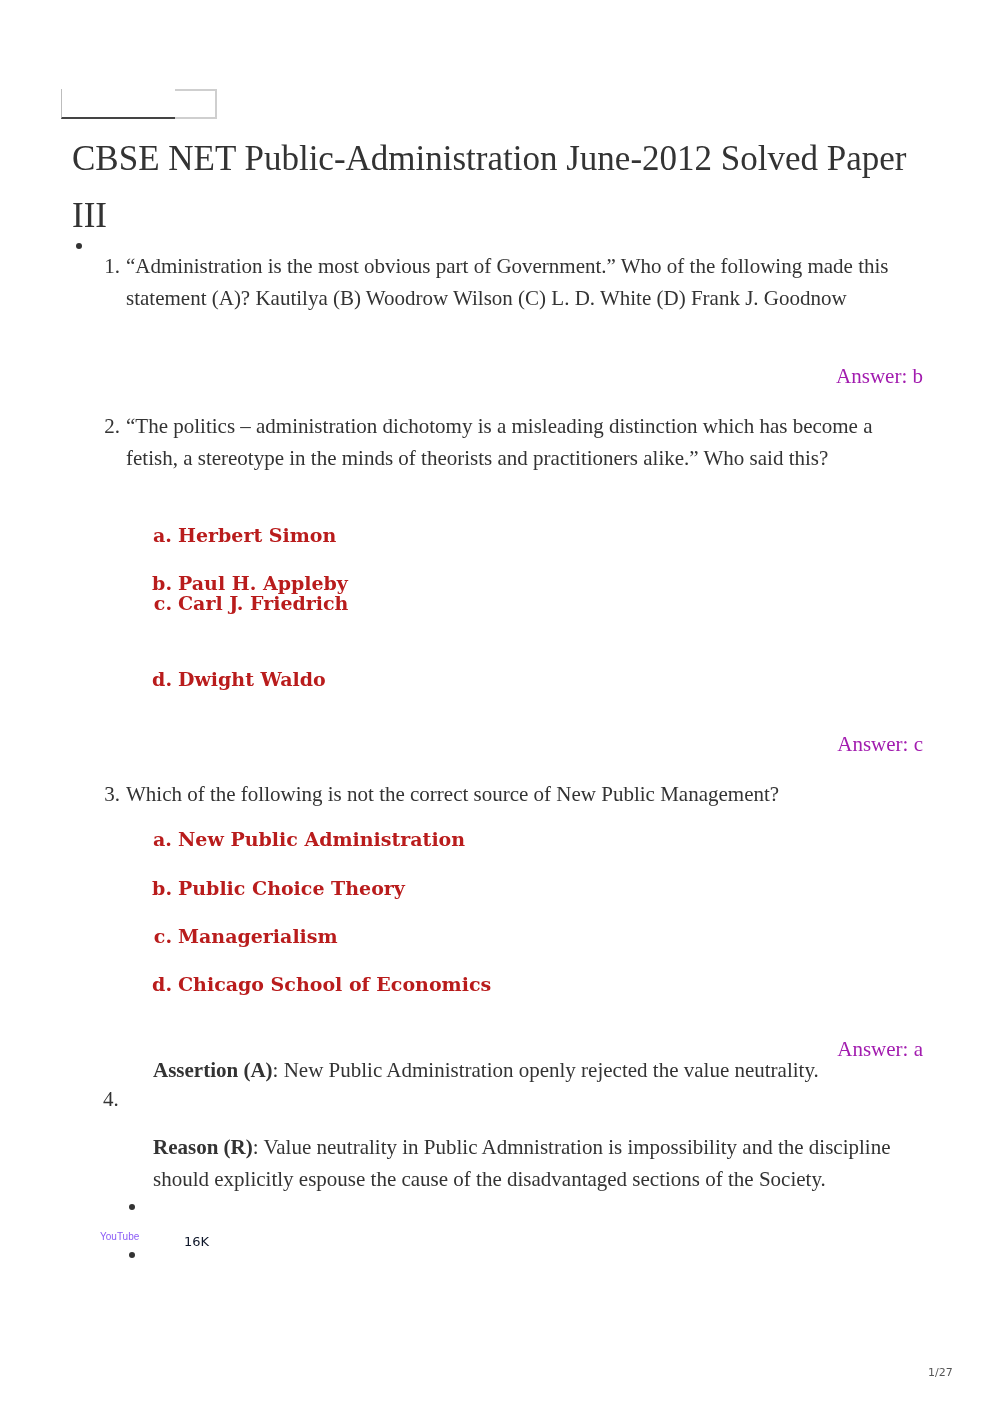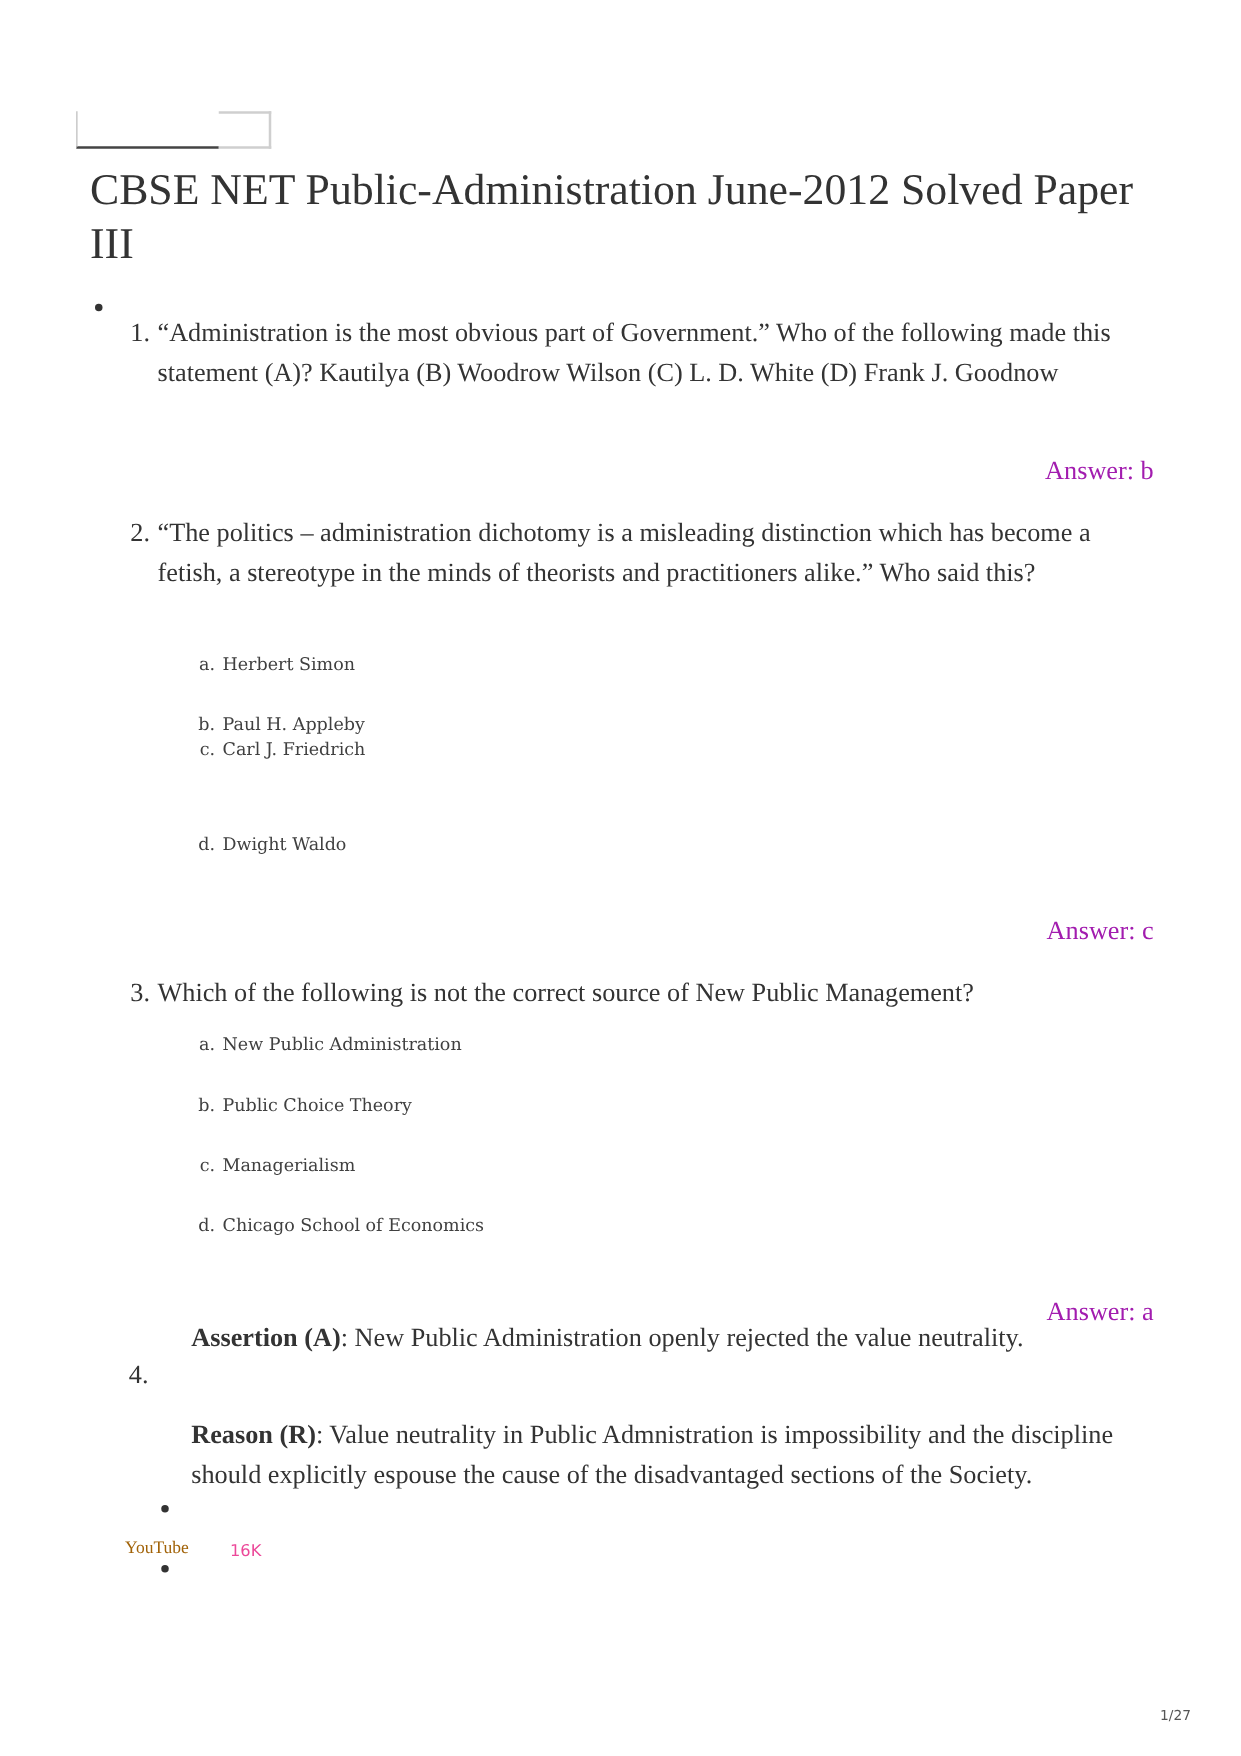--- a/index.html
+++ b/index.html
@@ -5,30 +5,30 @@
   html, body { margin:0; padding:0; background:#ffffff; }
   body { width:993px; height:1405px; position:relative; overflow:hidden;
          font-family:"DejaVu Serif","Liberation Serif",serif; color:#3a3a3a; }
   .abs { position:absolute; }
   .tabbox { left:61px; top:89px; width:156px; height:30px; }
   .tabbox .t1 { position:absolute; left:0; top:0; width:114px; height:30px;
                 border-left:1px solid #bdbdbd; border-bottom:2px solid #444; box-sizing:border-box; }
   .tabbox .t2 { position:absolute; left:114px; top:0; width:42px; height:30px;
                 border:2px solid #cfcfcf; border-left:none; box-sizing:border-box; }
   .title { left:72px; top:130px; width:860px; font-family:"Liberation Serif","DejaVu Serif",serif;
-           font-size:35px; line-height:43px; color:#333; }
+           font-size:35px; line-height:57px; color:#333; }
   .bullet { width:6px; height:6px; border-radius:50%; background:#333; }
   .q { font-family:"Liberation Serif","DejaVu Serif",serif; font-size:21px; line-height:32px; color:#333; }
   .qnum { width:24px; text-align:right; }
   .qtext { left:126px; width:800px; }
   .ans { right:70px; font-family:"Liberation Serif","DejaVu Serif",serif; font-size:21px; color:#a21caf; }
-  .opt { font-family:"DejaVu Serif",serif; font-size:14px; color:#404040; }
+  .opt { font-family:"DejaVu Serif",serif; font-size:19px; color:#b91c1c;font-weight:bold; }
   .opt .lbl { display:inline-block; width:22px; text-align:right; margin-right:6px; }
-  .yt { left:100px; top:1231px; font-family:Liberation Serif, serif; font-size:14px; color:#a16207; }
-  .cnt { left:184px; top:1234px; font-family:"DejaVu Sans","Liberation Sans",sans-serif; font-size:13px; color:#ec4899; }
+  .yt { left:100px; top:1231px; font-family:Liberation Sans, sans-serif; font-size:10px; color:#8b5cf6; }
+  .cnt { left:184px; top:1234px; font-family:"DejaVu Sans","Liberation Sans",sans-serif; font-size:13px; color:#0f172a; }
   .pg { left:928px; top:1366px; font-family:"DejaVu Sans","Liberation Sans",sans-serif; font-size:11px; color:#555; }
   b { font-weight:bold; }
 </style>
 </head>
 <body>
 
 <div class="abs tabbox">
   <div class="t1"></div>
   <div class="t2"></div>
 </div>

